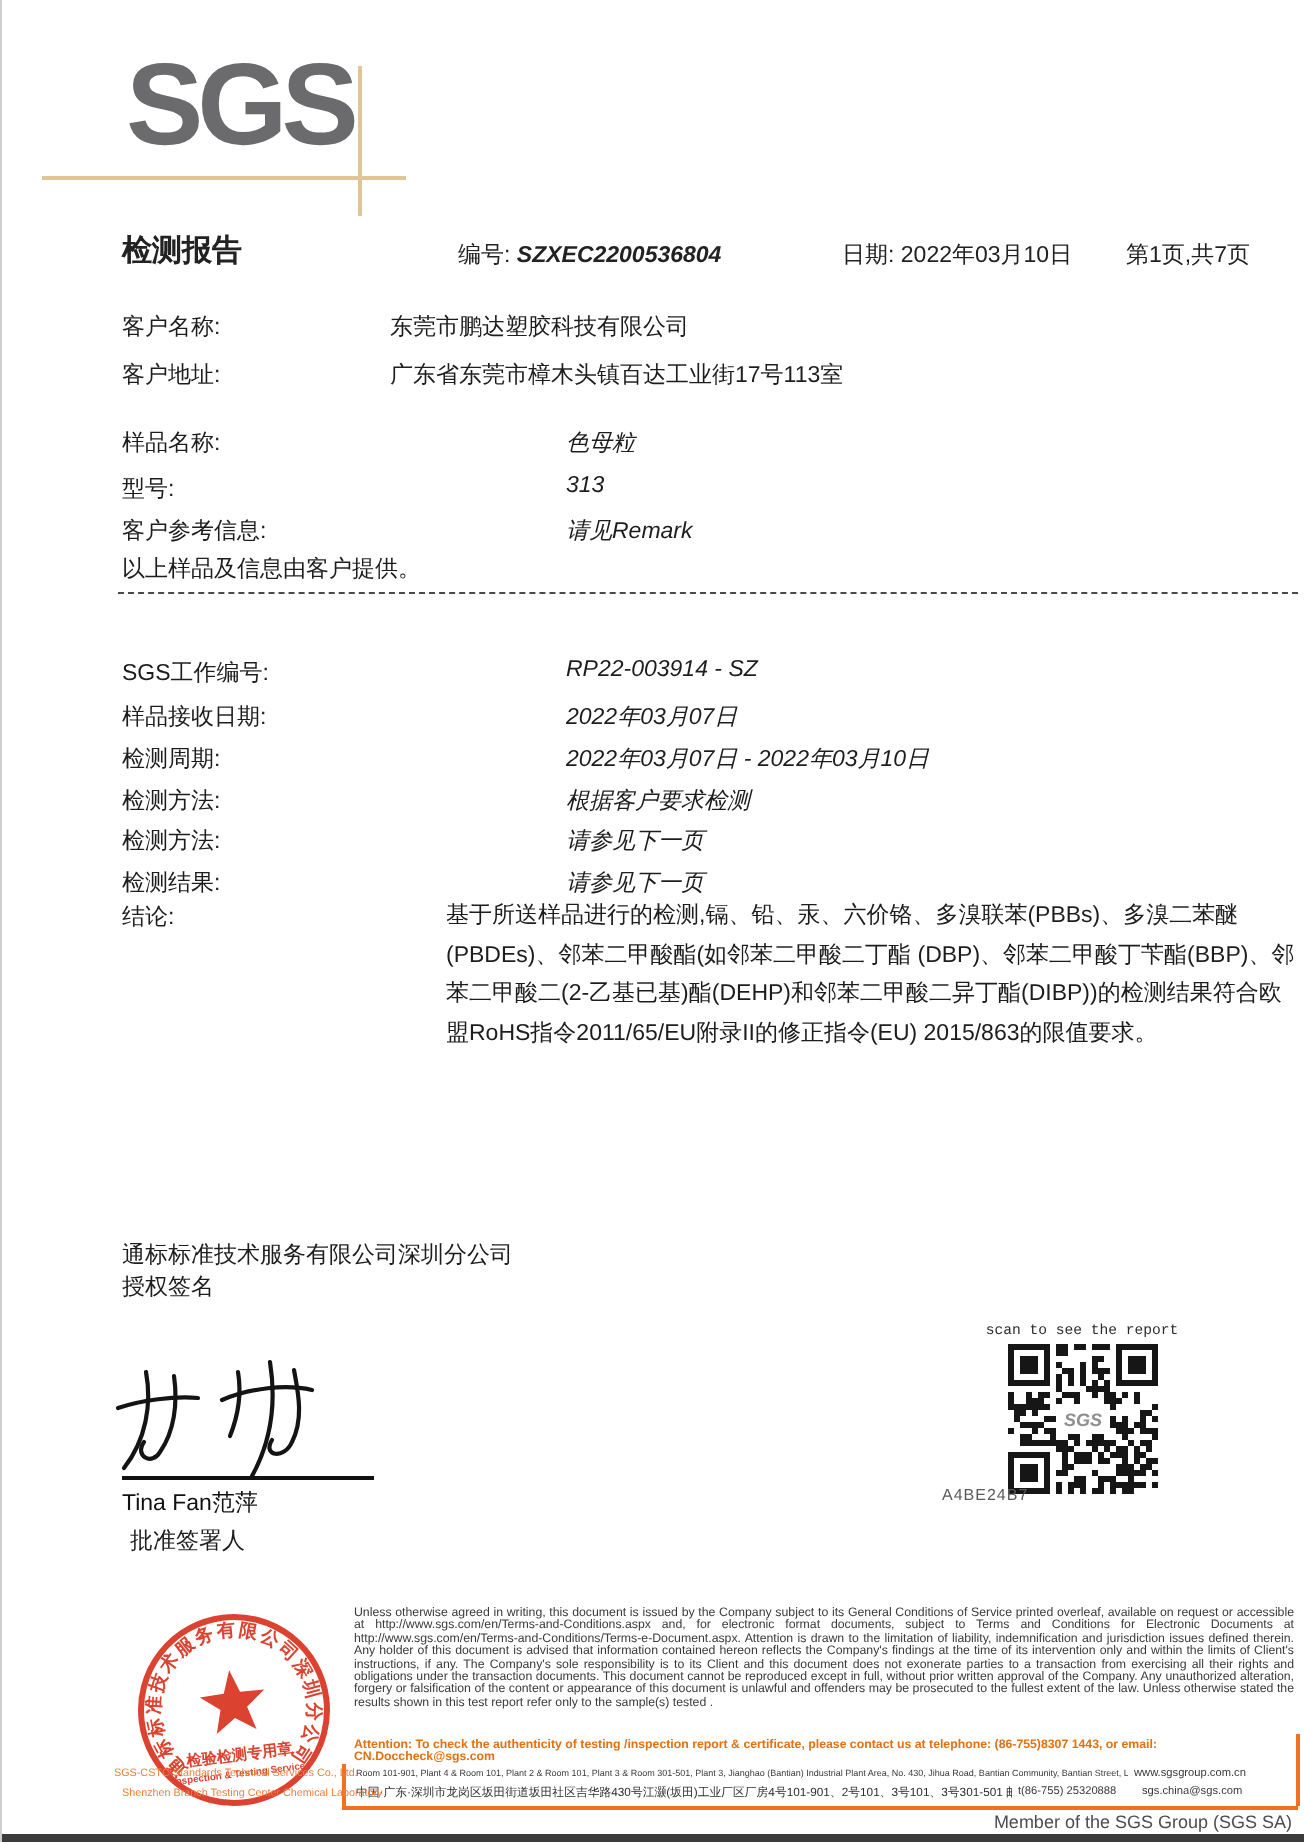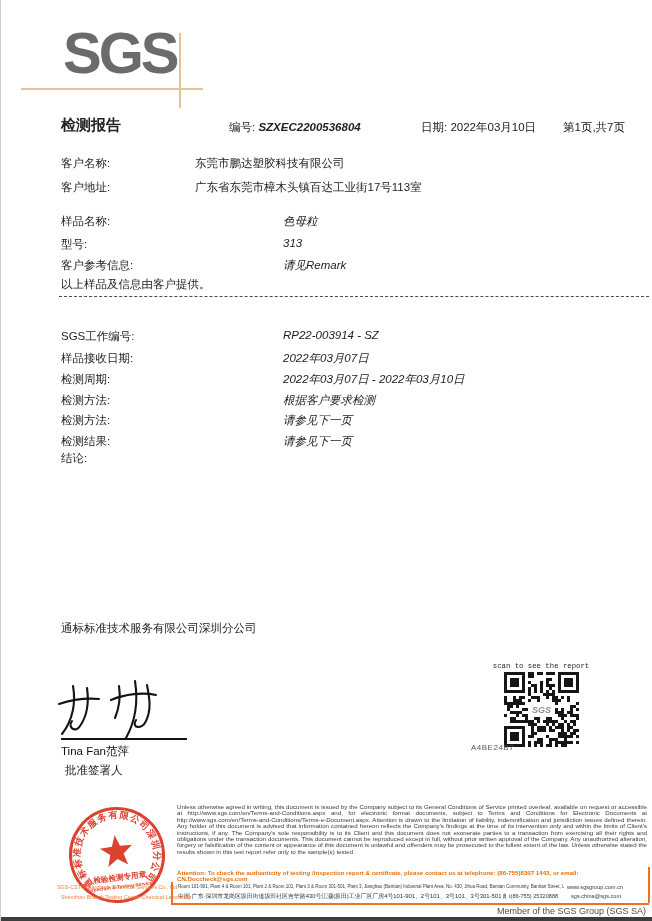--- a/index.html
+++ b/index.html
@@ -130,23 +130,25 @@
   </div>
   <div class="row" style="top:413px">
     <span class="lab">检测方法:</span>
     <span class="val-b">请参见下一页</span>
   </div>
   <div class="row" style="top:434px">
     <span class="lab">检测结果:</span>
     <span class="val-b">请参见下一页</span>
   </div>
   <div class="plain" style="top:451px">结论:</div>
+  <div class="conclusion">基于所送样品进行的检测,镉、铅、汞、六价铬、多溴联苯(PBBs)、多溴二苯醚(PBDEs)、邻苯二甲酸酯(如邻苯二甲酸二丁酯 (DBP)、邻苯二甲酸丁苄酯(BBP)、邻苯二甲酸二(2-乙基已基)酯(DEHP)和邻苯二甲酸二异丁酯(DIBP))的检测结果符合欧盟RoHS指令2011/65/EU附录II的修正指令(EU) 2015/863的限值要求。</div>
 
   <div class="company-block">
     <div>通标标准技术服务有限公司深圳分公司</div>
+    <div>授权签名</div>
   </div>
   <svg class="sig-svg" width="140" height="64" viewBox="0 0 140 64">
     <g stroke="#141414" stroke-width="2.1" fill="none" stroke-linecap="round">
       <path d="M6 28 C 18 24, 34 22, 46 23"></path>
       <path d="M20 10 C 23 26, 20 44, 9 58"></path>
       <path d="M34 12 C 36 26, 34 40, 27 50 C 23 57, 14 52, 19 45"></path>
       <path d="M58 24 C 72 18, 90 16, 103 19"></path>
       <path d="M66 10 C 68 22, 66 32, 62 42"></path>
       <path d="M82 5 C 85 24, 83 44, 73 62"></path>
       <path d="M94 9 C 96 20, 99 33, 93 45 C 89 54, 78 52, 83 44"></path>

